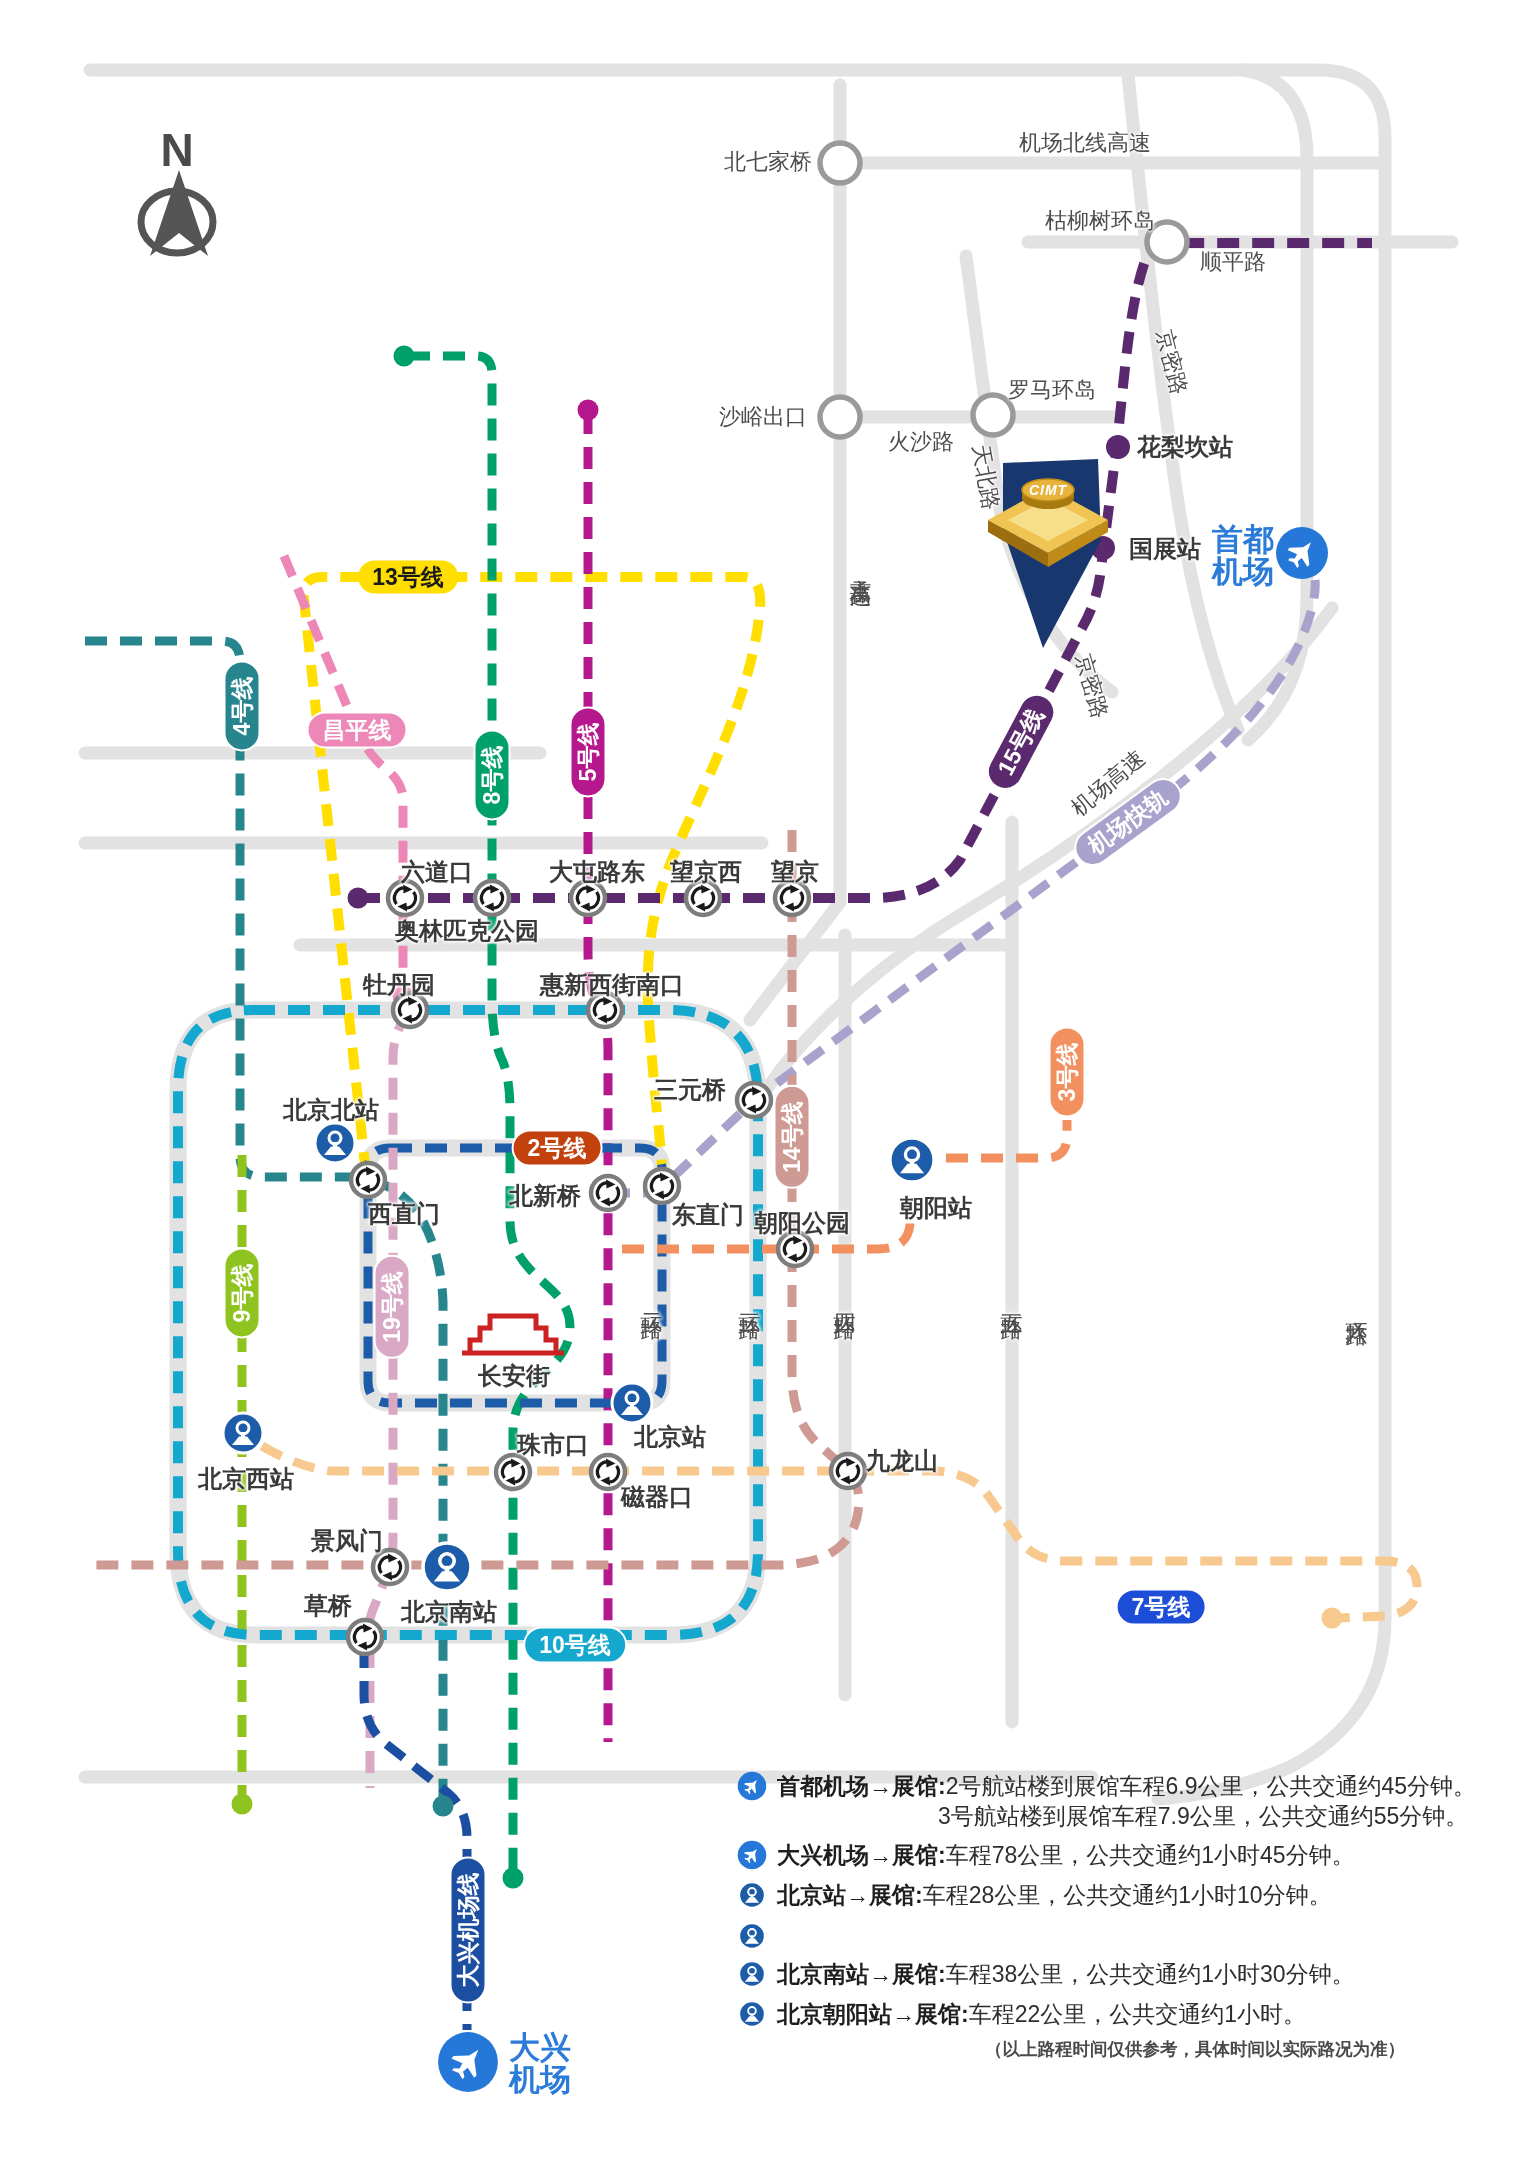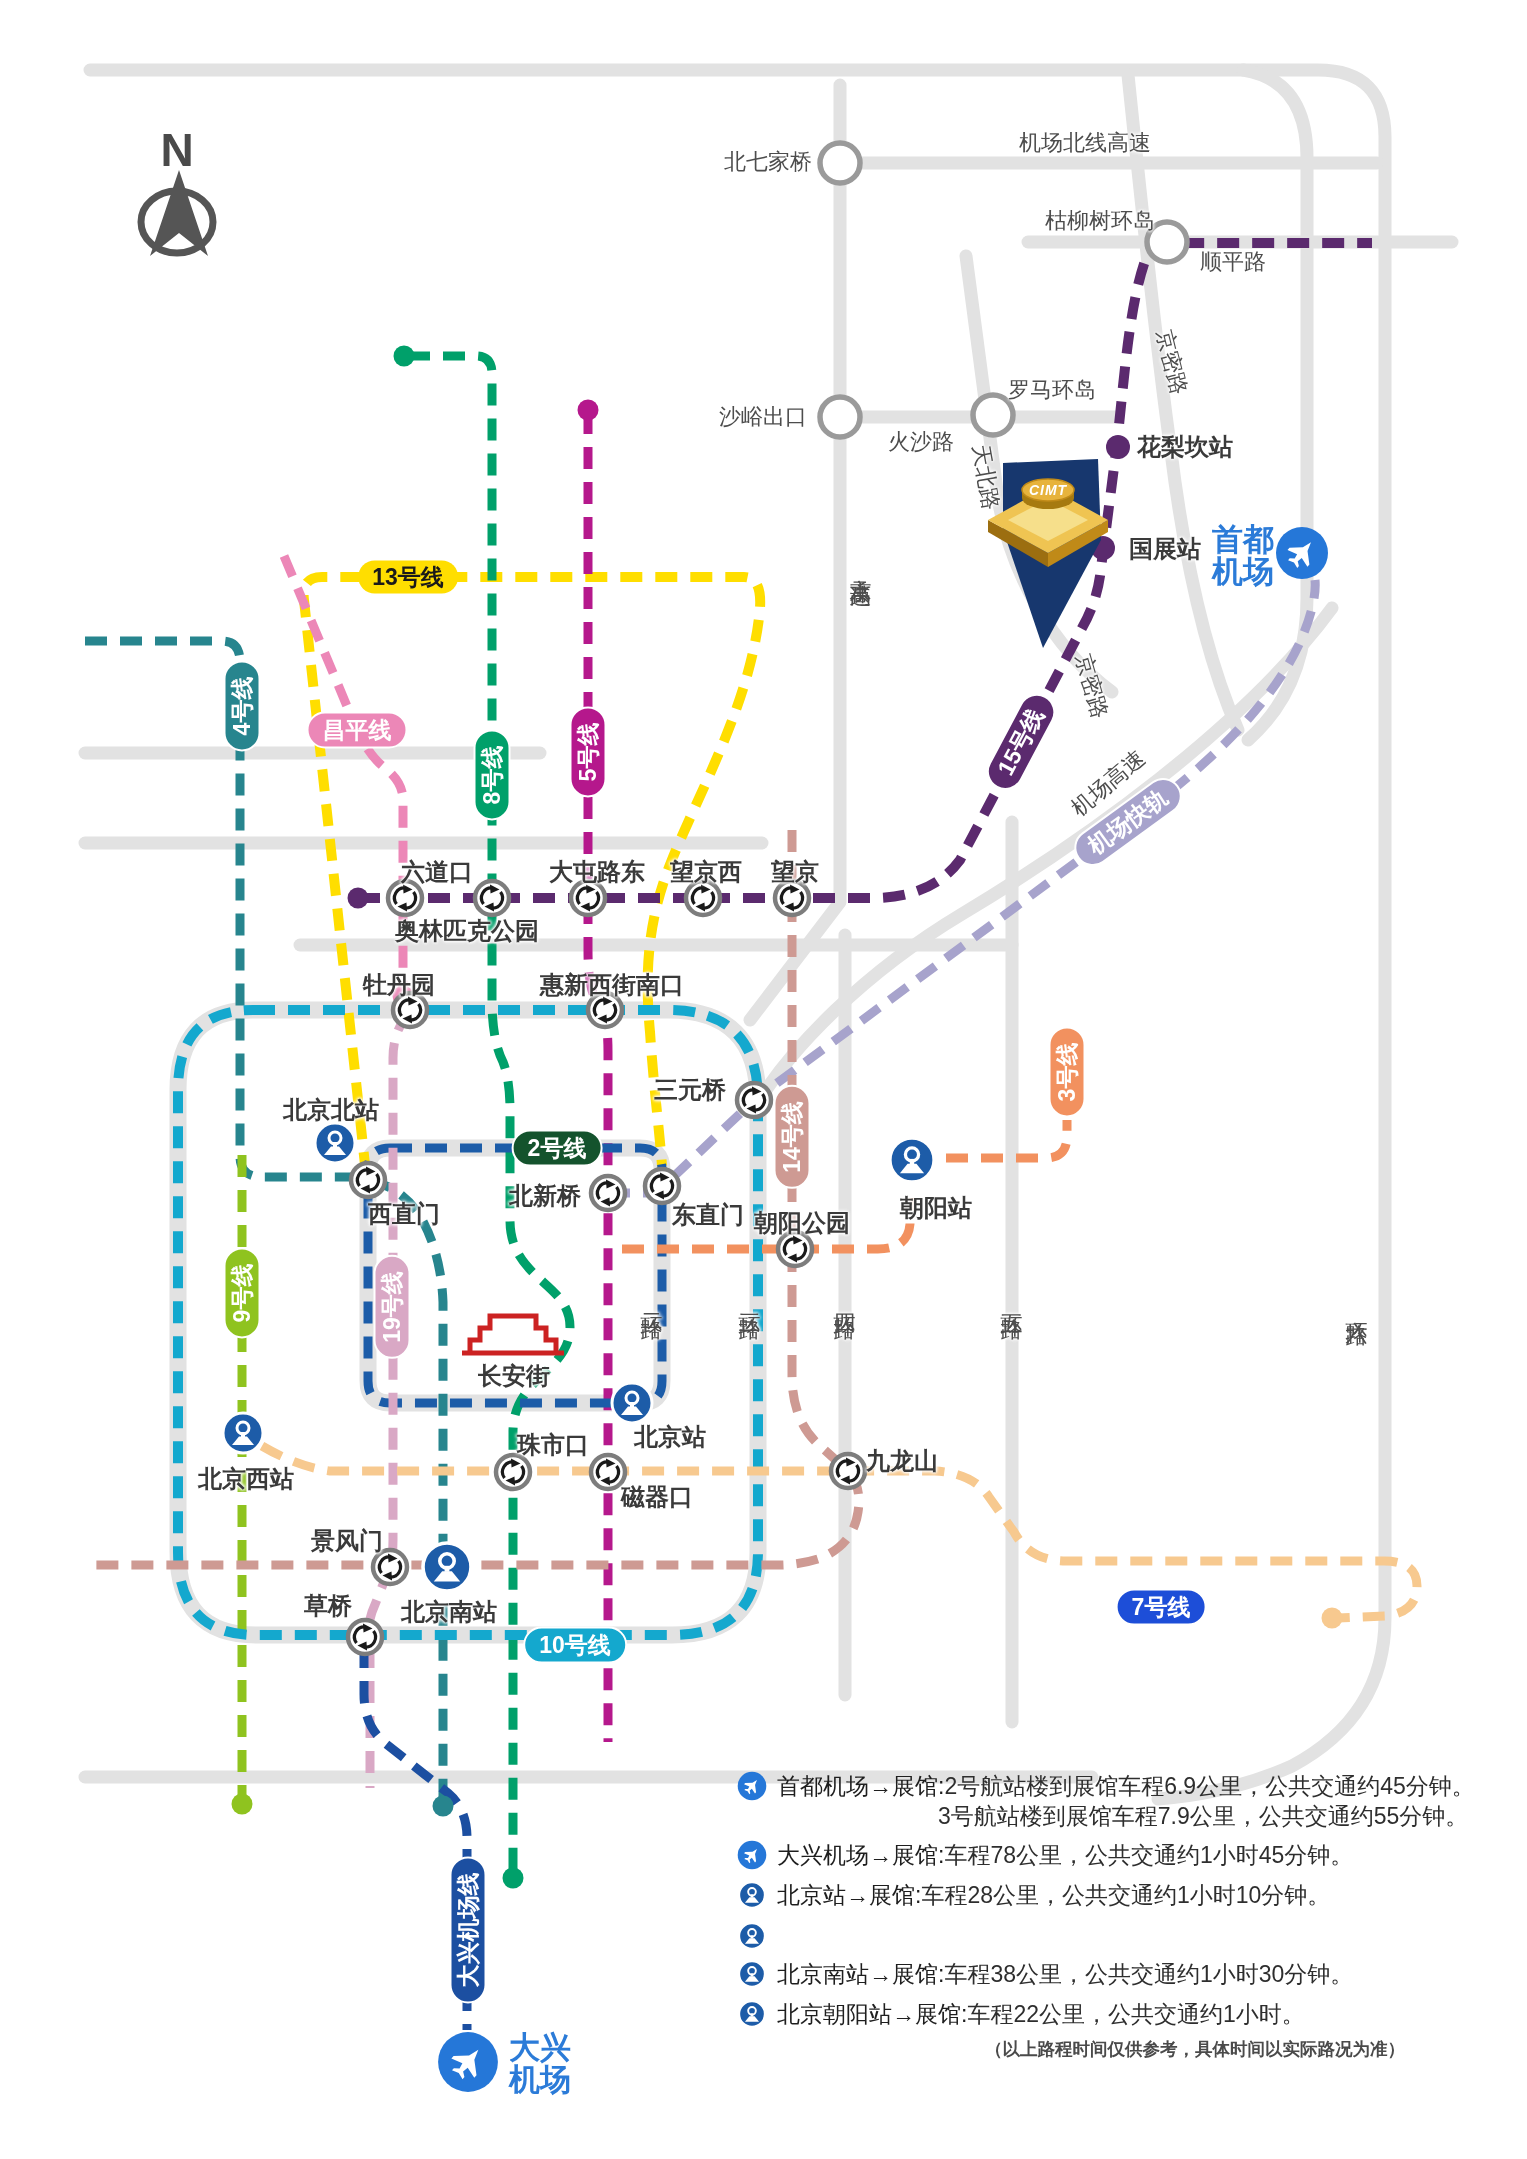--- a/index.html
+++ b/index.html
@@ -12,21 +12,21 @@
   .rd{font-size:22px;font-weight:500;color:#4d4d4d;}
   .v{writing-mode:vertical-rl;text-orientation:upright;letter-spacing:2px;}
   .apt{font-size:31px;font-weight:bold;color:#2B7BD8;}
   .pill{position:absolute;transform:translate(-50%,-50%);border-radius:22px;color:#fff;
         font-weight:bold;font-size:23px;line-height:1;padding:5px 14px;border:2px solid #fff;
         white-space:nowrap;text-align:center;}
   .n-label{position:absolute;transform:translate(-50%,-50%);font-size:46px;font-weight:bold;color:#4a4a4a;}
   .cimt{position:absolute;transform:translate(-50%,-50%);font-size:14px;font-style:italic;
         font-weight:bold;color:#fff;letter-spacing:1px;}
   .lgrow{position:absolute;transform:translateY(-50%);font-size:23px;color:#2e2e2e;white-space:nowrap;}
-  .lgrow b{font-weight:normal;color:#1e1e1e;}
+  .lgrow b{font-weight:bold;color:#1e1e1e;}
   .lgfoot{position:absolute;transform:translateY(-50%);font-size:17.5px;font-weight:bold;color:#4a4a4a;white-space:nowrap;}
 </style>
 </head>
 <body>
 
 <div id="stage">
 
 <svg id="map-svg" width="1527" height="2159" viewBox="0 0 1527 2159">
   <defs>
     <symbol id="xfer" viewBox="-22 -22 44 44" overflow="visible">
@@ -223,21 +223,21 @@
 <div class="lbl apt" style="left:540px;top:2048px">大兴</div>
 <div class="lbl apt" style="left:540px;top:2080px">机场</div>
 
 <div class="pill" style="left:408px;top:577px;background:#FFDE00;color:#1a1a1a;border:none">13号线</div>
 <div class="pill" style="left:242px;top:706px;background:#27858E;transform:translate(-50%,-50%) rotate(-90deg)">4号线</div>
 <div class="pill" style="left:357px;top:730px;background:#EC87B7">昌平线</div>
 <div class="pill" style="left:492px;top:775px;background:#00A06A;transform:translate(-50%,-50%) rotate(-90deg)">8号线</div>
 <div class="pill" style="left:588px;top:752px;background:#B5188C;transform:translate(-50%,-50%) rotate(-90deg)">5号线</div>
 <div class="pill" style="left:1021px;top:742px;background:#5B2A6E;transform:translate(-50%,-50%) rotate(-62deg)">15号线</div>
 <div class="pill" style="left:1128px;top:822px;background:#A7A3CC;transform:translate(-50%,-50%) rotate(-36deg)">机场快轨</div>
-<div class="pill" style="left:557px;top:1148px;background:#14532d">2号线</div>
+<div class="pill" style="left:557px;top:1148px;background:#c2410c">2号线</div>
 <div class="pill" style="left:792px;top:1137px;background:#CE9A93;transform:translate(-50%,-50%) rotate(-90deg)">14号线</div>
 <div class="pill" style="left:1067px;top:1072px;background:#F2915F;transform:translate(-50%,-50%) rotate(-90deg)">3号线</div>
 <div class="pill" style="left:242px;top:1293px;background:#8FC31F;transform:translate(-50%,-50%) rotate(-90deg)">9号线</div>
 <div class="pill" style="left:392px;top:1307px;background:#D9A8C5;transform:translate(-50%,-50%) rotate(-90deg)">19号线</div>
 <div class="pill" style="left:575px;top:1645px;background:#14A8CE">10号线</div>
 <div class="pill" style="left:1161px;top:1607px;background:#1d4ed8">7号线</div>
 <div class="pill" style="left:468px;top:1930px;background:#1C4FA1;transform:translate(-50%,-50%) rotate(-90deg)">大兴机场线</div>
 
 <div class="lgrow" style="left:777px;top:1786px"><b>首都机场→展馆:</b><span>2号航站楼到展馆车程6.9公里，公共交通约45分钟。</span></div>
 <div class="lgrow" style="left:938px;top:1816px"><span>3号航站楼到展馆车程7.9公里，公共交通约55分钟。</span></div>

